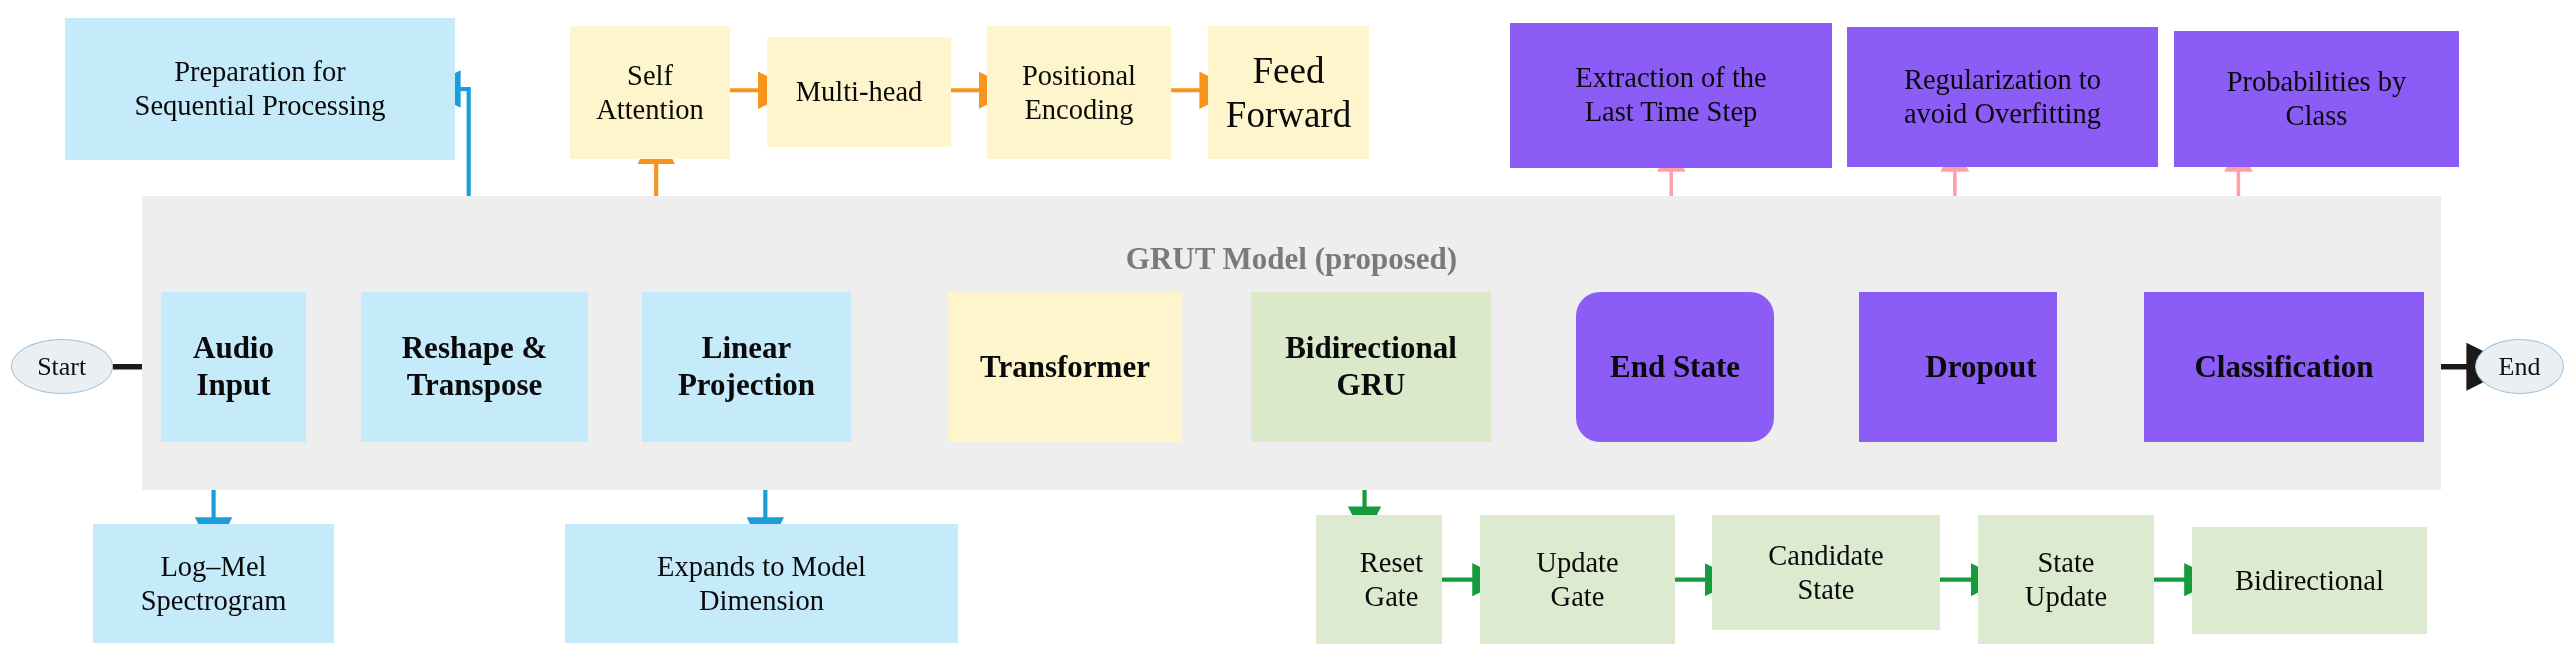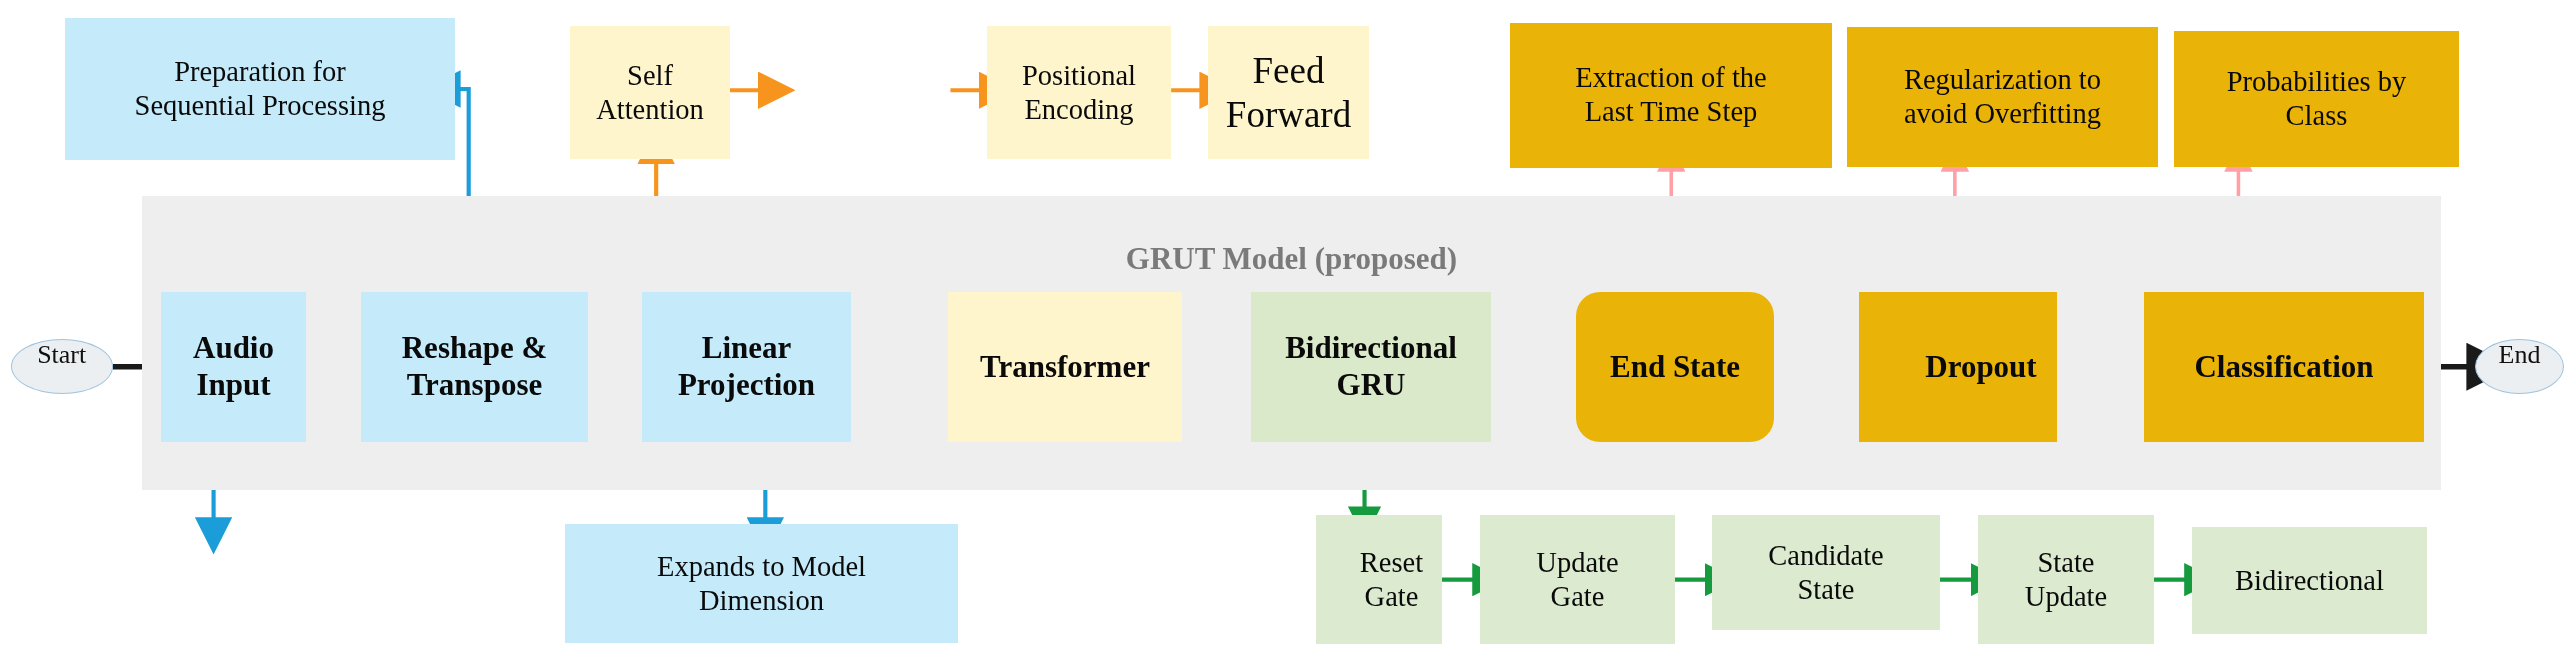--- a/index.html
+++ b/index.html
@@ -6,33 +6,33 @@
   body{font-family:"Liberation Serif", serif;}
   #stage{position:relative;width:2576px;height:664px;background:#ffffff;overflow:hidden;}
 
   .box{position:absolute;box-sizing:border-box;display:flex;align-items:center;
        justify-content:center;text-align:center;line-height:1.18;color:#0a0a0a;}
 
   
   .blue   {background:#c5eafa;}
   .yellow {background:#fef5cd;}
   .green  {background:#d9e9ca;}
-  .pink   {background:#eab308;}
+  .pink   {background:#8b5cf6;}
   .greenlt{background:#dcead0;}
 
   .bold{font-weight:bold;}
 
   
   #grut-band{position:absolute;left:142px;top:196px;width:2299px;height:294px;
              background:#eeeeee;}
   #grut-title{position:absolute;left:0;top:0;width:100%;text-align:center;
               color:#7a7a7a;font-weight:bold;}
 
   
-  .ellipse{position:absolute;box-sizing:border-box;display:flex;align-items:flex-start;
+  .ellipse{position:absolute;box-sizing:border-box;display:flex;align-items:center;
            justify-content:center;background:#eceff1;border:1.8px solid #9cc3e0;
            border-radius:50%;color:#101010;}
 
   svg.arrows{position:absolute;left:0;top:0;width:2576px;height:664px;
              pointer-events:none;}
 </style>
 </head>
 <body>
 
 <div id="stage">
@@ -114,20 +114,23 @@
   <div class="box blue" style="left:65px;top:18px;width:390px;height:142px;font-size:28.5px;white-space:pre-line;">
     <span>Preparation for
 Sequential Processing</span>
   </div>
 
   <div class="box yellow" style="left:570px;top:26px;width:160px;height:133px;font-size:28.5px;white-space:pre-line;">
     <span>Self
 Attention</span>
   </div>
 
+  <div class="box yellow" style="left:767px;top:37px;width:184px;height:110px;font-size:28.5px;white-space:pre-line;">
+    <span>Multi-head</span>
+  </div>
 
   <div class="box yellow" style="left:987px;top:26px;width:184px;height:133px;font-size:28.5px;white-space:pre-line;">
     <span>Positional
 Encoding</span>
   </div>
 
   <div class="box yellow" style="left:1208px;top:26px;width:161px;height:133px;font-size:37px;white-space:pre-line;">
     <span>Feed
 Forward</span>
   </div>
@@ -176,20 +179,24 @@
   </div>
 
   <div class="box pink bold" style="left:1859px;top:292px;width:198px;height:150px;font-size:31px;white-space:pre-line;padding-left:46px;">
     <span>Dropout</span>
   </div>
 
   <div class="box pink bold" style="left:2144px;top:292px;width:280px;height:150px;font-size:31px;white-space:pre-line;">
     <span>Classification</span>
   </div>
 
+  <div class="box blue" style="left:93px;top:524px;width:241px;height:119px;font-size:28.5px;white-space:pre-line;">
+    <span>Log–Mel
+Spectrogram</span>
+  </div>
 
   <div class="box blue" style="left:565px;top:524px;width:393px;height:119px;font-size:28.5px;white-space:pre-line;">
     <span>Expands to Model
 Dimension</span>
   </div>
 
   <div class="box greenlt" style="left:1316px;top:515px;width:126px;height:129px;font-size:28.5px;white-space:pre-line;padding-left:25px;">
     <span>Reset
 Gate</span>
   </div>

